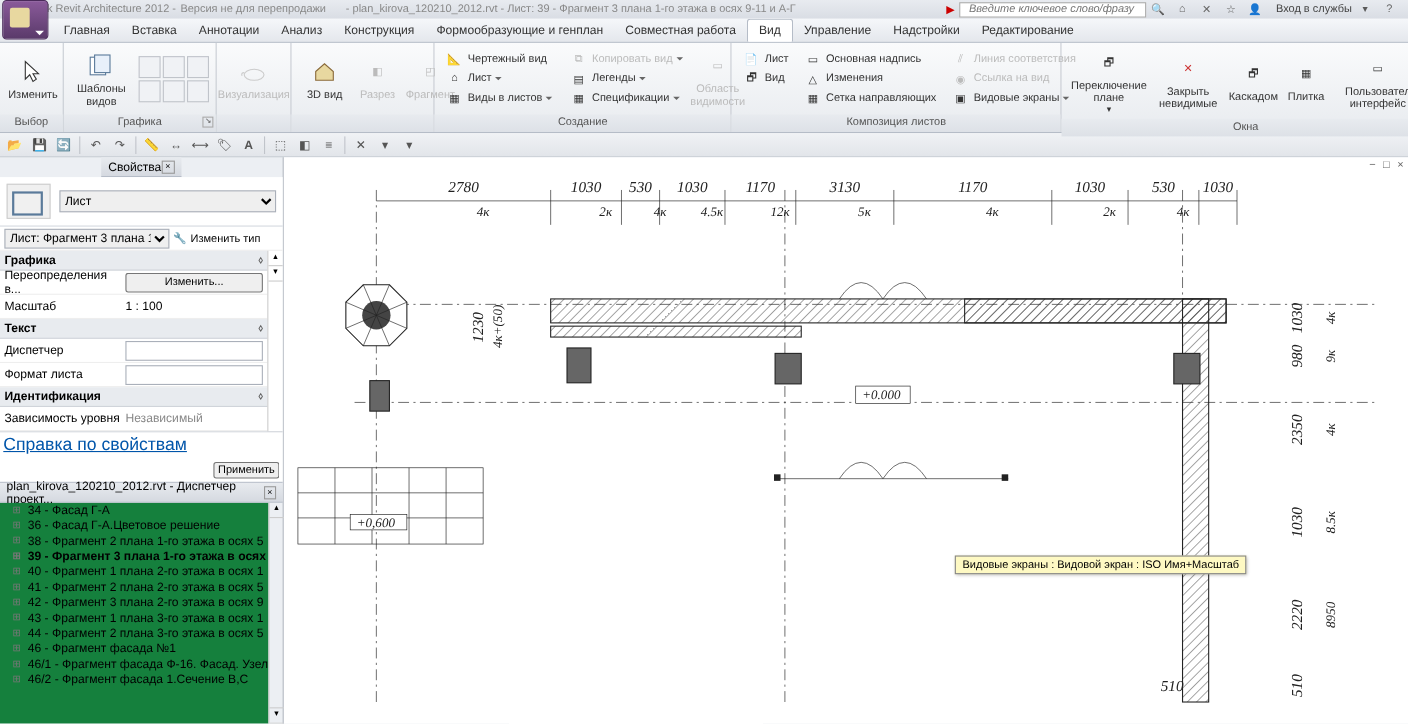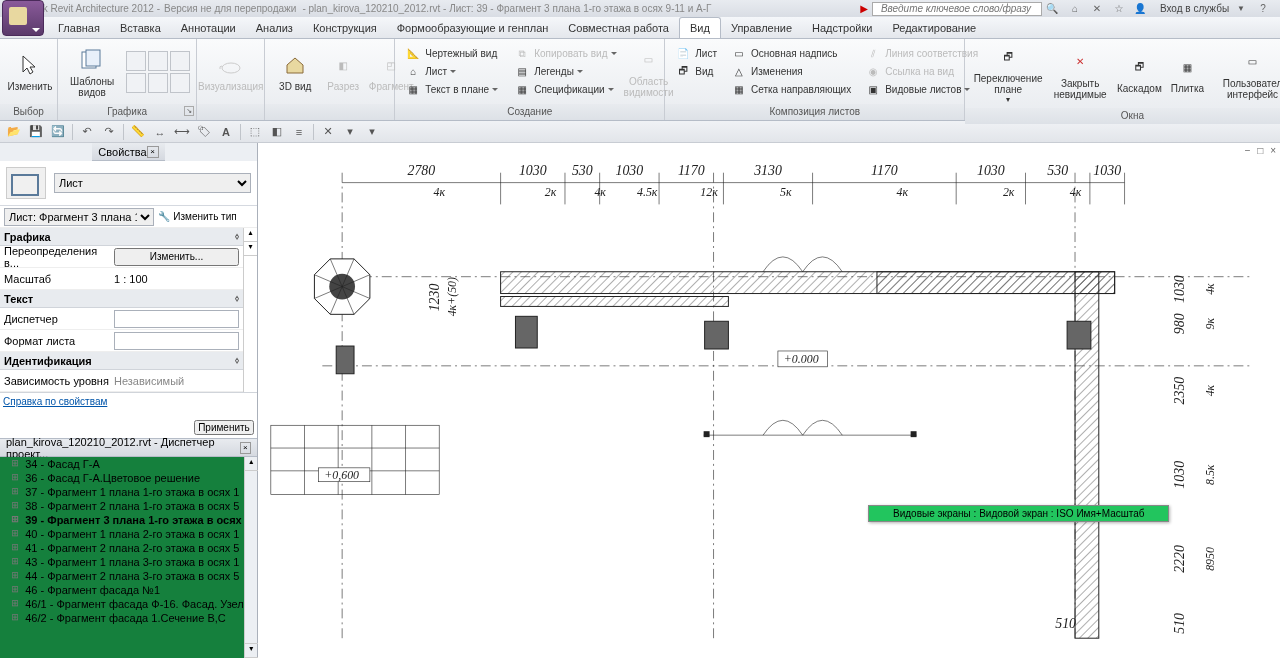--- a/index.html
+++ b/index.html
@@ -44,49 +44,49 @@
 .props-type .sheet-icon::after { content: ""; position: absolute; left: 4px; top: 6px; width: 24px; height: 18px; border: 2px solid #5a7a9a; }
 .props-type select { flex: 1; border: 1px solid #aab0ba; height: 20px; font-size: 11px; }
 .props-row { display: flex; align-items: center; padding: 2px 4px; height: 22px; border-bottom: 1px solid #eee; }
 .props-row .lbl { width: 110px; }
 .props-row .val { flex: 1; }
 .props-row select, .props-row input { width: 100%; border: 1px solid #aab0ba; height: 18px; font-size: 11px; }
 .props-row button { width: 100%; height: 18px; font-size: 10px; }
 .props-section { background: #e8ebef; font-weight: bold; padding: 2px 4px; height: 18px; display: flex; align-items: center; border-bottom: 1px solid #d0d4da; }
 .props-section .collapse { margin-left: auto; font-size: 9px; color: #666; }
 .props-footer { display: flex; padding: 3px; border-top: 1px solid #d0d4da; }
-.props-footer a { color: #0055aa; text-decoration: underline; flex: 1; font-size: 10px; }
+.props-footer a { color: #0055aa; text-decoration: underline; flex: 1; font-size: 16px; }
 .props-footer button { width: 60px; font-size: 10px; margin-top: 24px; }
 .browser-body { flex: 1; background: #15803d; overflow: auto; font-size: 11px; }
 .tree-item { padding: 1px 0 1px 26px; white-space: nowrap; position: relative; cursor: pointer; }
 .tree-item::before { content: "⊞"; position: absolute; left: 12px; color: #777; font-size: 9px; }
 .tree-item.selected { font-weight: bold; }
 .scroll-buttons { width: 14px; display: flex; flex-direction: column; border-left: 1px solid #ccc; }
 .scroll-buttons div { height: 14px; text-align: center; font-size: 8px; border-bottom: 1px solid #ccc; }
 .canvas { flex: 1; background: #fff; position: relative; overflow: hidden; }
 .drawing { position: absolute; left: 0; top: 0; width: 100%; height: 100%; }
 .dim-text { font-family: "Times New Roman", serif; font-style: italic; font-size: 14px; fill: #222; }
 .dim-text-small { font-family: "Times New Roman", serif; font-style: italic; font-size: 12px; fill: #222; }
 .thin-line { stroke: #222; stroke-width: 0.6; fill: none; }
 .dash-line { stroke: #222; stroke-width: 0.6; fill: none; stroke-dasharray: 10 4 2 4; }
 .wall-hatch { fill: url(#hatch); stroke: #222; stroke-width: 1; }
 .wall-solid { fill: #666; stroke: #222; }
-.tooltip { position: absolute; background: #22c55e; border: 1px solid #888; padding: 2px 24px; font-size: 10px; box-shadow: 1px 1px 3px rgba(0,0,0,0.3); }
+.tooltip { position: absolute; background: #fef9c3; border: 1px solid #888; padding: 2px 6px; font-size: 10px; box-shadow: 1px 1px 3px rgba(0,0,0,0.3); }
 </style>
 </head>
 <body>
 
 <div class="big-app-btn">
     <div class="dd"></div>
   </div>
 
 <div class="titlebar">
   <span class="title-text">Autodesk Revit Architecture 2012 -</span>
   <span class="title-text" style="margin-left:4px">Версия не для перепродажи</span>
-  <span class="title-text" style="margin-left:6px">- plan_kirova_120210_2012.rvt - Лист: 39 - Фрагмент 3 плана 1-го этажа в осях 9-11 и А-Г</span>
+  <span class="title-text" style="margin-left:18px">- plan_kirova_120210_2012.rvt - Лист: 39 - Фрагмент 3 плана 1-го этажа в осях 9-11 и А-Г</span>
   <div class="spacer"></div>
   <span style="color:#c00;margin-right:4px">▶</span>
   <input class="search-box" placeholder="Введите ключевое слово/фразу" style="">
   <div class="tb-icon">🔍</div>
   <div class="tb-icon">⌂</div>
   <div class="tb-icon">✕</div>
   <div class="tb-icon">☆</div>
   <div class="tb-icon">👤</div>
   <span class="signin">Вход в службы</span>
   <span style="font-size:8px">▼</span>
@@ -185,21 +185,21 @@
             <div class="icon">📐</div>
             <span>Чертежный вид</span>
           </div>
         <div class="rbtn-small">
             <div class="icon">⌂</div>
             <span>Лист</span>
             <div class="dd"></div>
           </div>
         <div class="rbtn-small">
             <div class="icon">▦</div>
-            <span>Текст в плане</span>
+            <span>Виды в листов</span>
             <div class="dd"></div>
           </div>
       </div>
       <div class="vstack" style="margin-left:8px">
         <div class="rbtn-small disabled">
             <div class="icon">⧉</div>
             <span>Копировать вид</span>
             <div class="dd"></div>
           </div>
         <div class="rbtn-small">
@@ -251,21 +251,21 @@
         <div class="rbtn-small disabled">
             <div class="icon">⫽</div>
             <span>Линия соответствия</span>
           </div>
         <div class="rbtn-small disabled">
             <div class="icon">◉</div>
             <span>Ссылка на вид</span>
           </div>
         <div class="rbtn-small">
             <div class="icon">▣</div>
-            <span>Видовые листов</span>
+            <span>Видовые экраны</span>
             <div class="dd"></div>
           </div>
       </div>
     </div>
     <div class="panel-title">Композиция листов</div>
   </div>
   <div class="panel" style="flex:1">
     <div class="panel-body">
       <div class="rbtn-big">
         <div class="icon">🗗</div>
@@ -379,25 +379,25 @@
       </div>
     </div>
     <div class="panel-header">
       <span>plan_kirova_120210_2012.rvt - Диспетчер проект...</span>
       <div class="x">×</div>
     </div>
     <div style="flex:1;display:flex;overflow:hidden">
       <div class="browser-body" id="browser-tree">
           <div class="tree-item">34 - Фасад Г-А</div>
           <div class="tree-item">36 - Фасад Г-А.Цветовое решение</div>
-          <div class="tree-item">37 - Фрагмент 1 плана 1-го этажа в осях 1</div>
           <div class="tree-item">38 - Фрагмент 2 плана 1-го этажа в осях 5</div>
           <div class="tree-item selected">39 - Фрагмент 3 плана 1-го этажа в осях</div>
           <div class="tree-item">40 - Фрагмент 1 плана 2-го этажа в осях 1</div>
           <div class="tree-item">41 - Фрагмент 2 плана 2-го этажа в осях 5</div>
+          <div class="tree-item">42 - Фрагмент 3 плана 2-го этажа в осях 9</div>
           <div class="tree-item">43 - Фрагмент 1 плана 3-го этажа в осях 1</div>
           <div class="tree-item">44 - Фрагмент 2 плана 3-го этажа в осях 5</div>
           <div class="tree-item">46 - Фрагмент фасада №1</div>
           <div class="tree-item">46/1 - Фрагмент фасада Ф-16. Фасад. Узел</div>
           <div class="tree-item">46/2 - Фрагмент фасада 1.Сечение В,С</div>
         </div>
       <div class="scroll-buttons">
           <div>▴</div>
           <div style="flex:1"></div>
           <div>▾</div>

